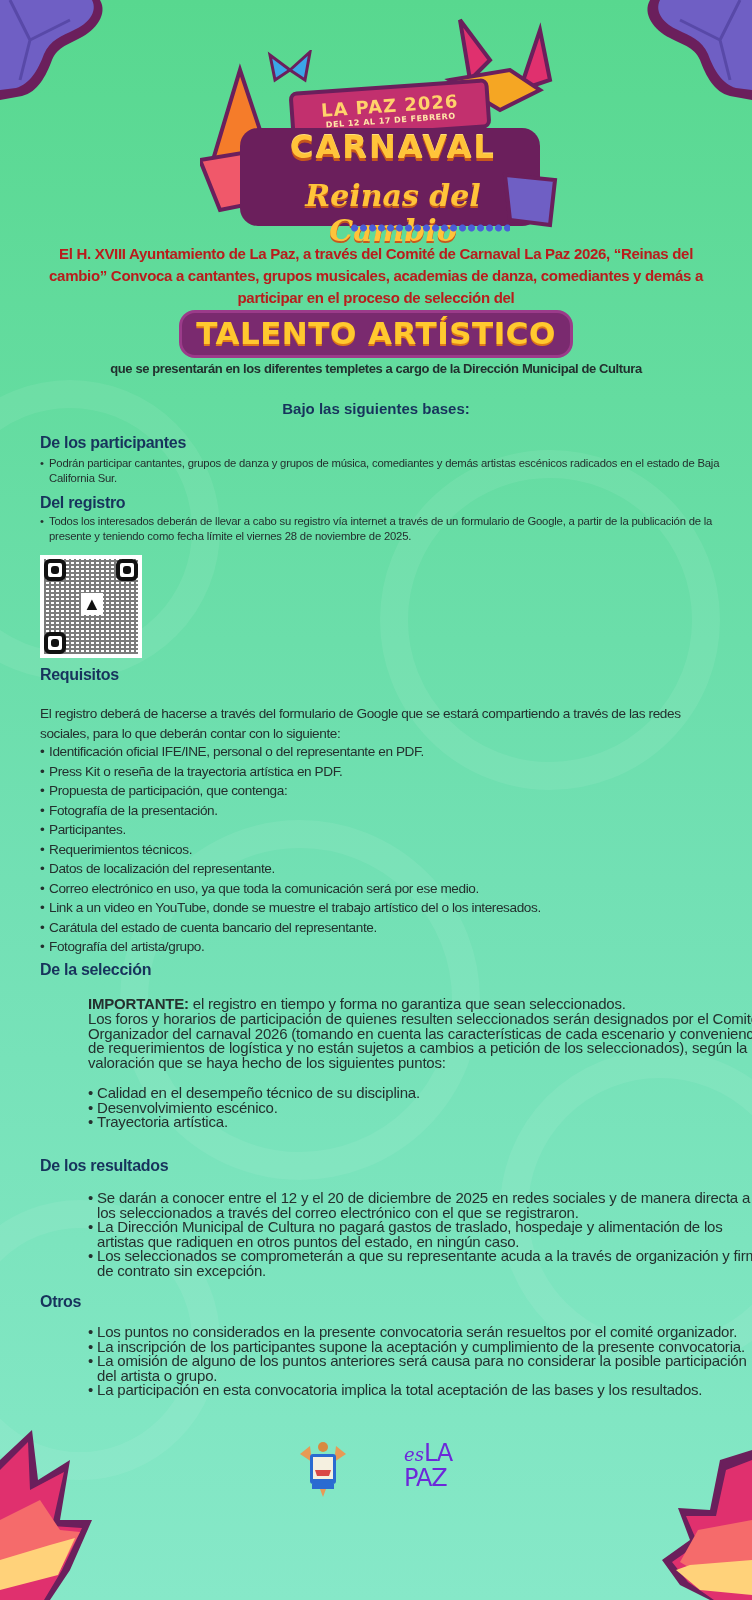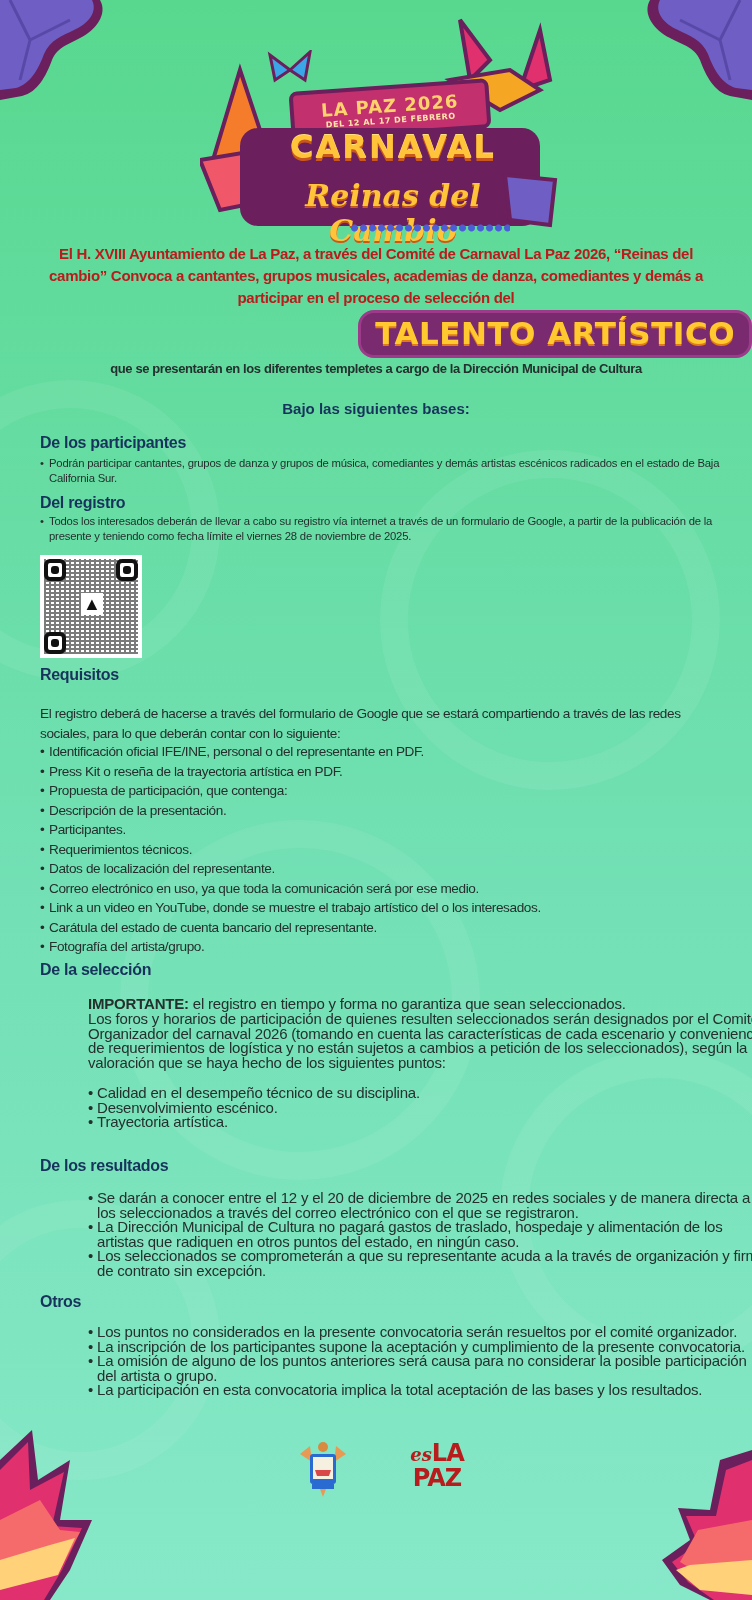--- a/index.html
+++ b/index.html
@@ -43,21 +43,21 @@
   }
   .beads { position: absolute; left: 150px; top: 212px; width: 160px; height: 12px;
     background: radial-gradient(circle, #4a5ed8 3px, transparent 4px) 0 0/9px 12px repeat-x; }
 
   
   .intro {
     position: absolute; left: 30px; top: 243px; width: 692px; text-align: center;
     font-weight: bold; font-size: 15px; line-height: 22px; color: #b91c1c;
     letter-spacing: -0.3px;
   }
-  .talento-wrap { position: absolute; left: 0; top: 310px; width: 752px; text-align: right; }
+  .talento-wrap { position: absolute; left: 0; top: 310px; width: 752px; text-align: center; }
   .talento {
     display: inline-block; padding: 2px 14px 4px;
     background: #7a2a6f; border-radius: 16px;
     font-family: "DejaVu Sans", sans-serif; font-weight: bold; font-size: 31px; letter-spacing: 0.5px;
     color: #ffc92f; text-shadow: 0 2px 0 #e07a17;
     border: 3px solid #9b3b8a;
   }
   .subline {
     position: absolute; left: 20px; top: 361px; width: 712px; text-align: center;
     font-weight: bold; font-size: 13px; color: #22302e; letter-spacing: -0.4px;
@@ -86,21 +86,21 @@
       repeating-linear-gradient(90deg, #111 0 2px, transparent 2px 5px),
       repeating-linear-gradient(0deg, #111 0 2px, transparent 2px 4px);
     opacity: 0.55; position: absolute; left: 4px; top: 4px;
   }
   .finder { position: absolute; width: 22px; height: 22px; border: 4px solid #111; border-radius: 6px; background: #fff; }
   .finder::after { content: ""; position: absolute; left: 3px; top: 3px; width: 8px; height: 8px; background: #111; border-radius: 3px; }
   .dino { position: absolute; left: 41px; top: 38px; width: 22px; height: 22px; background: #fff; display:flex; align-items:center; justify-content:center; font-size: 18px; color:#111; }
 
   .footer-logos { position: absolute; top: 1440px; left: 0; width: 752px; height: 70px; }
   .shield { position: absolute; left: 298px; top: 0; width: 50px; height: 58px; }
-  .eslapaz { position: absolute; left: 404px; top: 2px; width: 66px; height: 54px; color: #b91c1c; font-weight: bold; line-height: 22px; text-align: center; }
+  .eslapaz { position: absolute; left: 404px; top: 2px; width: 66px; height: 54px; color: #6d28d9; font-weight: normal; line-height: 22px; }
   .eslapaz .es { font-family: "DejaVu Serif", serif; font-style: italic; font-size: 18px; }
   .eslapaz .la { font-family: "DejaVu Sans", sans-serif; font-size: 24px; letter-spacing: -1px; }
   .eslapaz .paz { font-family: "DejaVu Sans", sans-serif; font-size: 24px; letter-spacing: -1px; display:block; }
 </style>
 </head>
 <body>
 
 <div class="bg-swirl" style="left:-80px;top:380px;width:300px;height:300px;"></div>
 <div class="bg-swirl" style="left:380px;top:450px;width:340px;height:340px;"></div>
 <div class="bg-swirl" style="left:120px;top:820px;width:360px;height:360px;"></div>
@@ -180,21 +180,21 @@
   <div class="finder" style="left:4px;bottom:4px"></div>
   <div class="dino">▲</div>
 </div>
 
 <div class="h2" style="top:666px">Requisitos</div>
 <div class="body big" style="top:704px">El registro deberá de hacerse a través del formulario de Google que se estará compartiendo a través de las redes sociales, para lo que deberán contar con lo siguiente:</div>
 <ul class="body big bul" style="top:742px">
   <li>Identificación oficial IFE/INE, personal o del representante en PDF.</li>
   <li>Press Kit o reseña de la trayectoria artística en PDF.</li>
   <li>Propuesta de participación, que contenga:</li>
-  <li>Descripción de la presentación.</li>
+  <li>Fotografía de la presentación.</li>
   <li>Participantes.</li>
   <li>Requerimientos técnicos.</li>
   <li>Datos de localización del representante.</li>
   <li>Correo electrónico en uso, ya que toda la comunicación será por ese medio.</li>
   <li>Link a un video en YouTube, donde se muestre el trabajo artístico del o los interesados.</li>
   <li>Carátula del estado de cuenta bancario del representante.</li>
   <li>Fotografía del artista/grupo.</li>
 </ul>
 
 <div class="h2" style="top:961px">De la selección</div>

